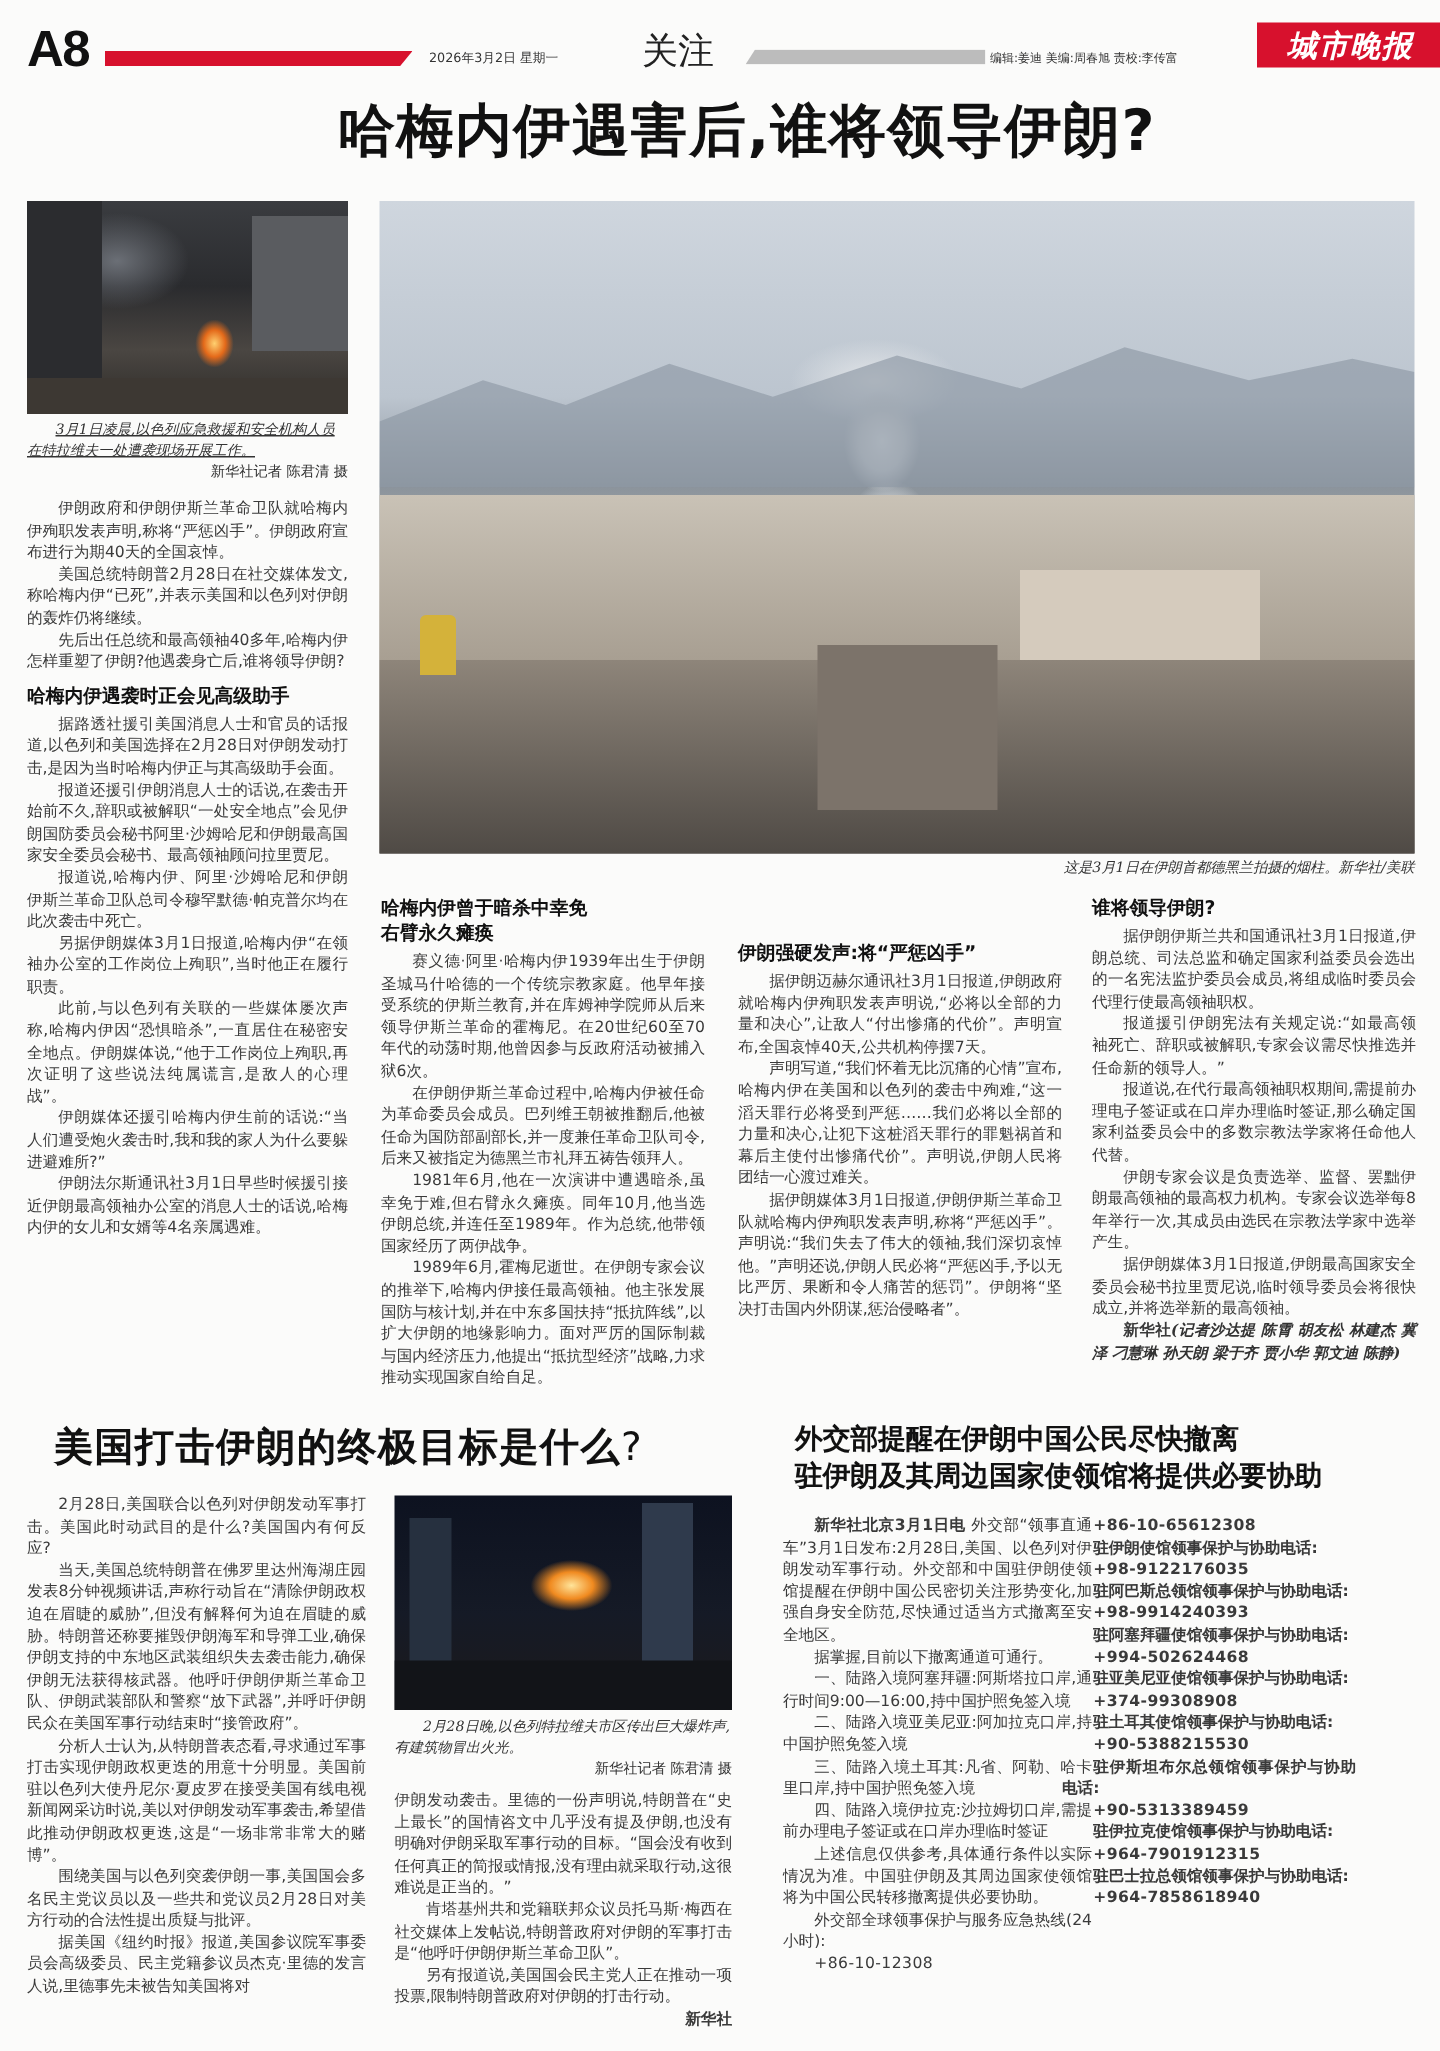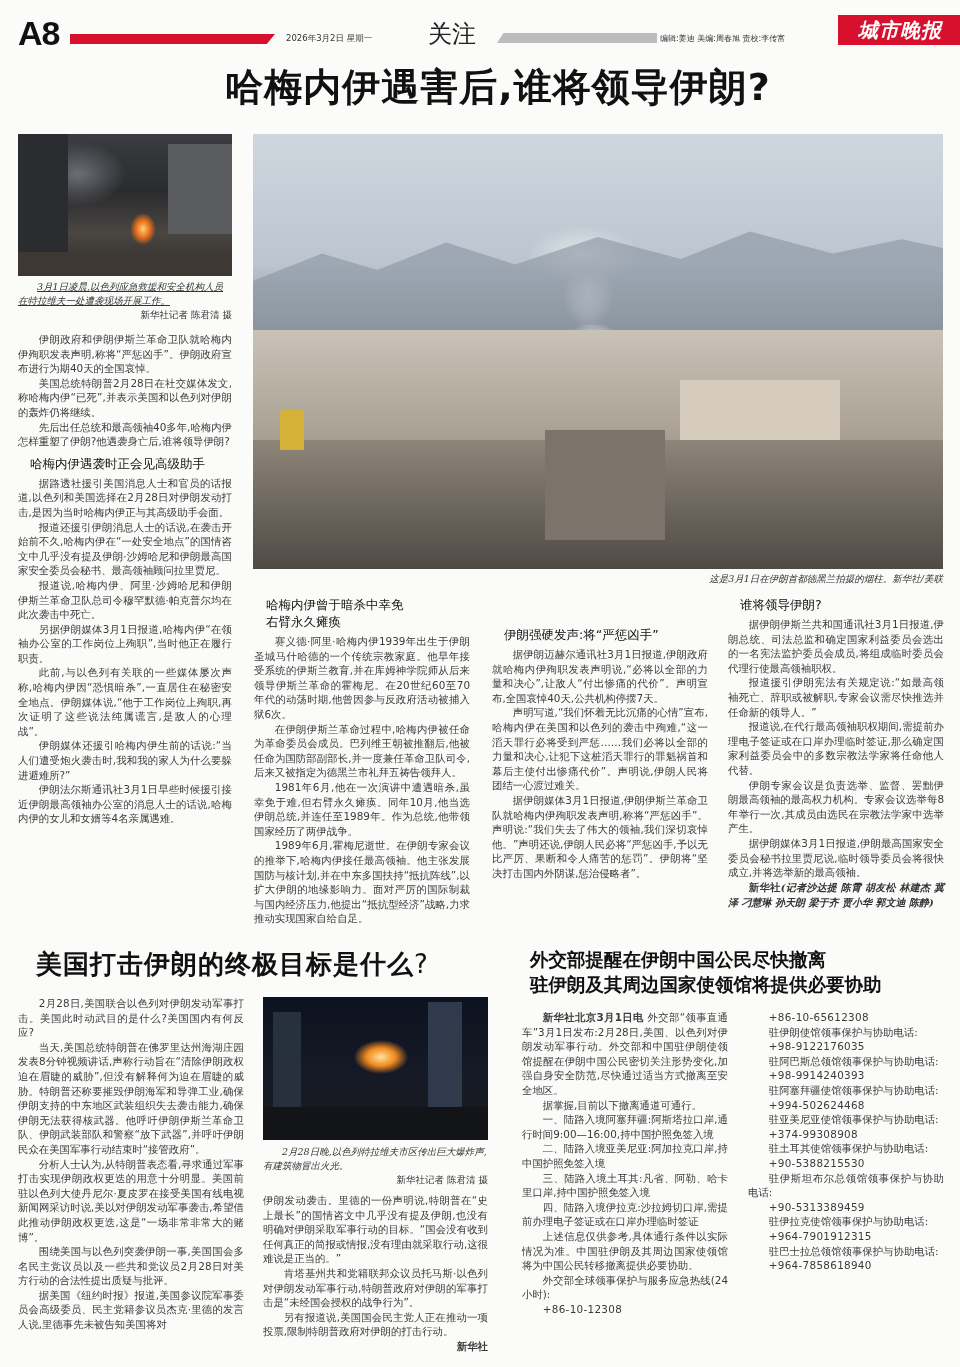--- a/index.html
+++ b/index.html
@@ -42,21 +42,21 @@
       linear-gradient(180deg, #0d1220 0%, #151a26 55%, #1c1a1c 100%);
   }
   .tower { background: #26303f; }
 
   
   .cap { font-family: "DejaVu Serif", serif; font-style: italic; font-size: 9.5px; line-height: 14px; color: #333; }
   .cap-credit { text-align: right; font-style: normal; font-family: "DejaVu Sans", sans-serif; font-size: 9.5px; }
   .col { font-size: 10.4px; line-height: 14.6px; color: #3a3a3a; text-align: justify; }
   .col p { text-indent: 2em; }
   .col p.noind { text-indent: 0; }
-  .sub { font-weight: 400; font-size: 12.5px; line-height: 17px; color: #111; margin: 6px 12px 4px; text-indent: 0 !important; }
+  .sub { font-weight: 700; font-size: 12.5px; line-height: 17px; color: #111; margin: 6px 0 4px; text-indent: 0 !important; }
   .byline { font-weight: 700; }
   .right { text-align: right; }
   .sec-title { font-weight: 700; font-size: 26px; color: #111; letter-spacing: 1px; }
   .sec-title2 { font-weight: 700; font-size: 18.5px; line-height: 25px; color: #111; }
   .qmark { font-weight: 400; }
   .phone { font-family: "DejaVu Sans", sans-serif; letter-spacing: .3px; }
 </style>
 </head>
 <body>
 
@@ -88,21 +88,21 @@
 <div class="abs" style="left:680px;top:380px;width:160px;height:60px;background:#d5cbbd;"></div>
 <div class="abs" style="left:280px;top:410px;width:24px;height:40px;background:#d4b23a;border-radius:4px 4px 0 0;"></div>
 <div class="abs cap" style="left:600px;top:572px;width:343px;text-align:right;font-size:9.5px;">这是3月1日在伊朗首都德黑兰拍摄的烟柱。新华社/美联</div>
 
 <div class="abs col" style="left:18px;top:332px;width:214px;">
   <p>伊朗政府和伊朗伊斯兰革命卫队就哈梅内伊殉职发表声明,称将“严惩凶手”。伊朗政府宣布进行为期40天的全国哀悼。</p>
   <p>美国总统特朗普2月28日在社交媒体发文,称哈梅内伊“已死”,并表示美国和以色列对伊朗的轰炸仍将继续。</p>
   <p>先后出任总统和最高领袖40多年,哈梅内伊怎样重塑了伊朗?他遇袭身亡后,谁将领导伊朗?</p>
   <div class="sub">哈梅内伊遇袭时正会见高级助手</div>
   <p>据路透社援引美国消息人士和官员的话报道,以色列和美国选择在2月28日对伊朗发动打击,是因为当时哈梅内伊正与其高级助手会面。</p>
-  <p>报道还援引伊朗消息人士的话说,在袭击开始前不久,哈梅内伊在“一处安全地点”的国情咨文中几乎没有提及伊朗·沙姆哈尼和伊朗最高国家安全委员会秘书、最高领袖顾问拉里贾尼。</p>
+  <p>报道还援引伊朗消息人士的话说,在袭击开始前不久,辞职或被解职“一处安全地点”会见伊朗国防委员会秘书阿里·沙姆哈尼和伊朗最高国家安全委员会秘书、最高领袖顾问拉里贾尼。</p>
   <p>报道说,哈梅内伊、阿里·沙姆哈尼和伊朗伊斯兰革命卫队总司令穆罕默德·帕克普尔均在此次袭击中死亡。</p>
   <p>另据伊朗媒体3月1日报道,哈梅内伊“在领袖办公室的工作岗位上殉职”,当时他正在履行职责。</p>
   <p>此前,与以色列有关联的一些媒体屡次声称,哈梅内伊因“恐惧暗杀”,一直居住在秘密安全地点。伊朗媒体说,“他于工作岗位上殉职,再次证明了这些说法纯属谎言,是敌人的心理战”。</p>
   <p>伊朗媒体还援引哈梅内伊生前的话说:“当人们遭受炮火袭击时,我和我的家人为什么要躲进避难所?”</p>
   <p>伊朗法尔斯通讯社3月1日早些时候援引接近伊朗最高领袖办公室的消息人士的话说,哈梅内伊的女儿和女婿等4名亲属遇难。</p>
 </div>
 
 <div class="abs col" style="left:254px;top:596px;width:216px;">
   <div class="sub" style="white-space:pre-line;margin-top:0;">哈梅内伊曾于暗杀中幸免
 右臂永久瘫痪</div>
@@ -144,21 +144,21 @@
   <div class="abs tower" style="left:165px;top:5px;width:34px;height:138px;background:#2f3a4c;"></div>
   <div class="abs" style="left:0;top:110px;width:225px;height:33px;background:#121418;"></div>
 </div>
 <div class="abs cap" style="left:263px;top:1145px;width:225px;">
   <div style="text-indent:2em;">2月28日晚,以色列特拉维夫市区传出巨大爆炸声,有建筑物冒出火光。</div>
   <div class="cap-credit">新华社记者 陈君清 摄</div>
 </div>
 
 <div class="abs col" style="left:263px;top:1193px;width:225px;">
   <p class="noind">伊朗发动袭击。里德的一份声明说,特朗普在“史上最长”的国情咨文中几乎没有提及伊朗,也没有明确对伊朗采取军事行动的目标。“国会没有收到任何真正的简报或情报,没有理由就采取行动,这很难说是正当的。”</p>
-  <p>肯塔基州共和党籍联邦众议员托马斯·以色列对伊朗发动军事行动,特朗普政府对伊朗的军事打击是“未经国会授权的战争行为”。</p>
+  <p>肯塔基州共和党籍联邦众议员托马斯·梅西在社交媒体上发帖说,特朗普政府对伊朗的军事打击是“他呼吁伊朗伊斯兰革命卫队”。</p>
   <p>另有报道说,美国国会民主党人正在推动一项投票,限制特朗普政府对伊朗的打击行动。</p>
   <div class="right byline">新华社</div>
 </div>
 
 <div class="abs sec-title2" style="left:530px;top:947px;width:420px;">
   <div>外交部提醒在伊朗中国公民尽快撤离</div>
   <div>驻伊朗及其周边国家使领馆将提供必要协助</div>
 </div>
 
 <div class="abs col" style="left:522px;top:1010px;width:206px;">
@@ -166,21 +166,21 @@
   <p>据掌握,目前以下撤离通道可通行。</p>
   <p>一、陆路入境阿塞拜疆:阿斯塔拉口岸,通行时间9:00—16:00,持中国护照免签入境</p>
   <p>二、陆路入境亚美尼亚:阿加拉克口岸,持中国护照免签入境</p>
   <p>三、陆路入境土耳其:凡省、阿勒、哈卡里口岸,持中国护照免签入境</p>
   <p>四、陆路入境伊拉克:沙拉姆切口岸,需提前办理电子签证或在口岸办理临时签证</p>
   <p>上述信息仅供参考,具体通行条件以实际情况为准。中国驻伊朗及其周边国家使领馆将为中国公民转移撤离提供必要协助。</p>
   <p>外交部全球领事保护与服务应急热线(24小时):</p>
   <p class="phone">+86-10-12308</p>
 </div>
 
-<div class="abs col" style="left:748px;top:1010px;width:196px;">
+<div class="abs col" style="left:708px;top:1010px;width:196px;font-weight:bold;">
   <p class="phone">+86-10-65612308</p>
   <p>驻伊朗使馆领事保护与协助电话:</p>
   <p class="phone">+98-9122176035</p>
   <p>驻阿巴斯总领馆领事保护与协助电话:</p>
   <p class="phone">+98-9914240393</p>
   <p>驻阿塞拜疆使馆领事保护与协助电话:</p>
   <p class="phone">+994-502624468</p>
   <p>驻亚美尼亚使馆领事保护与协助电话:</p>
   <p class="phone">+374-99308908</p>
   <p>驻土耳其使馆领事保护与协助电话:</p>

